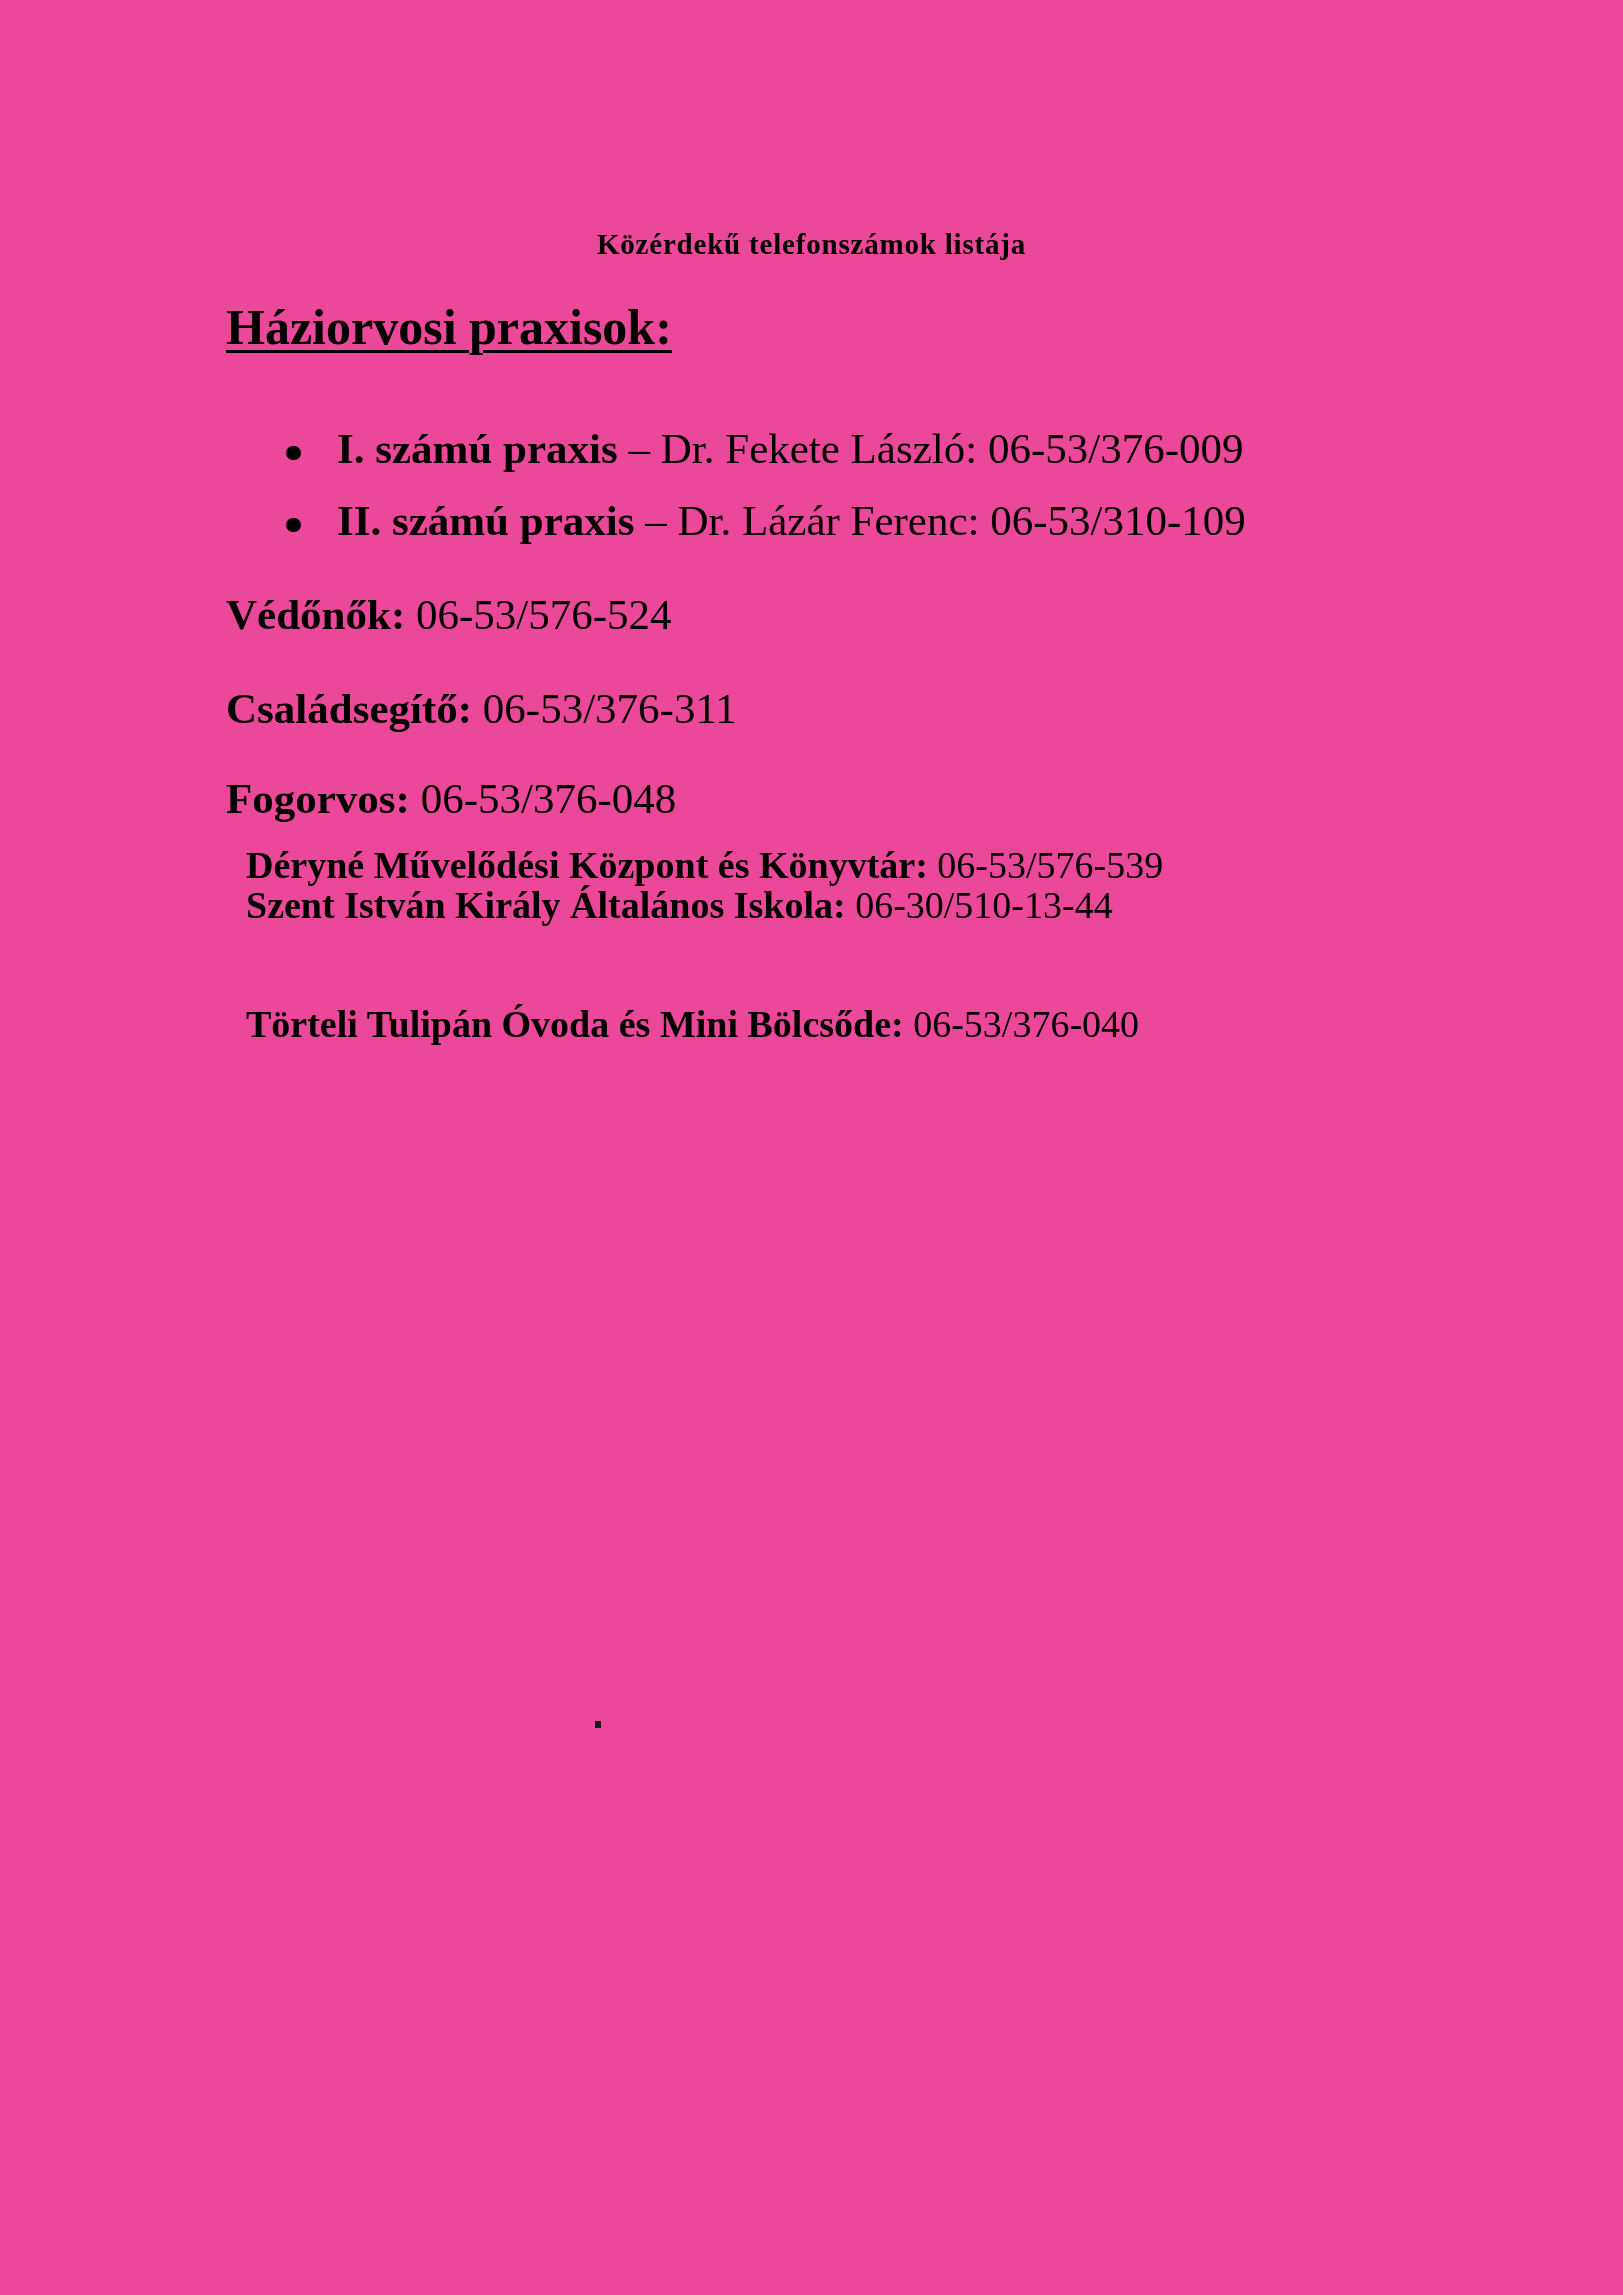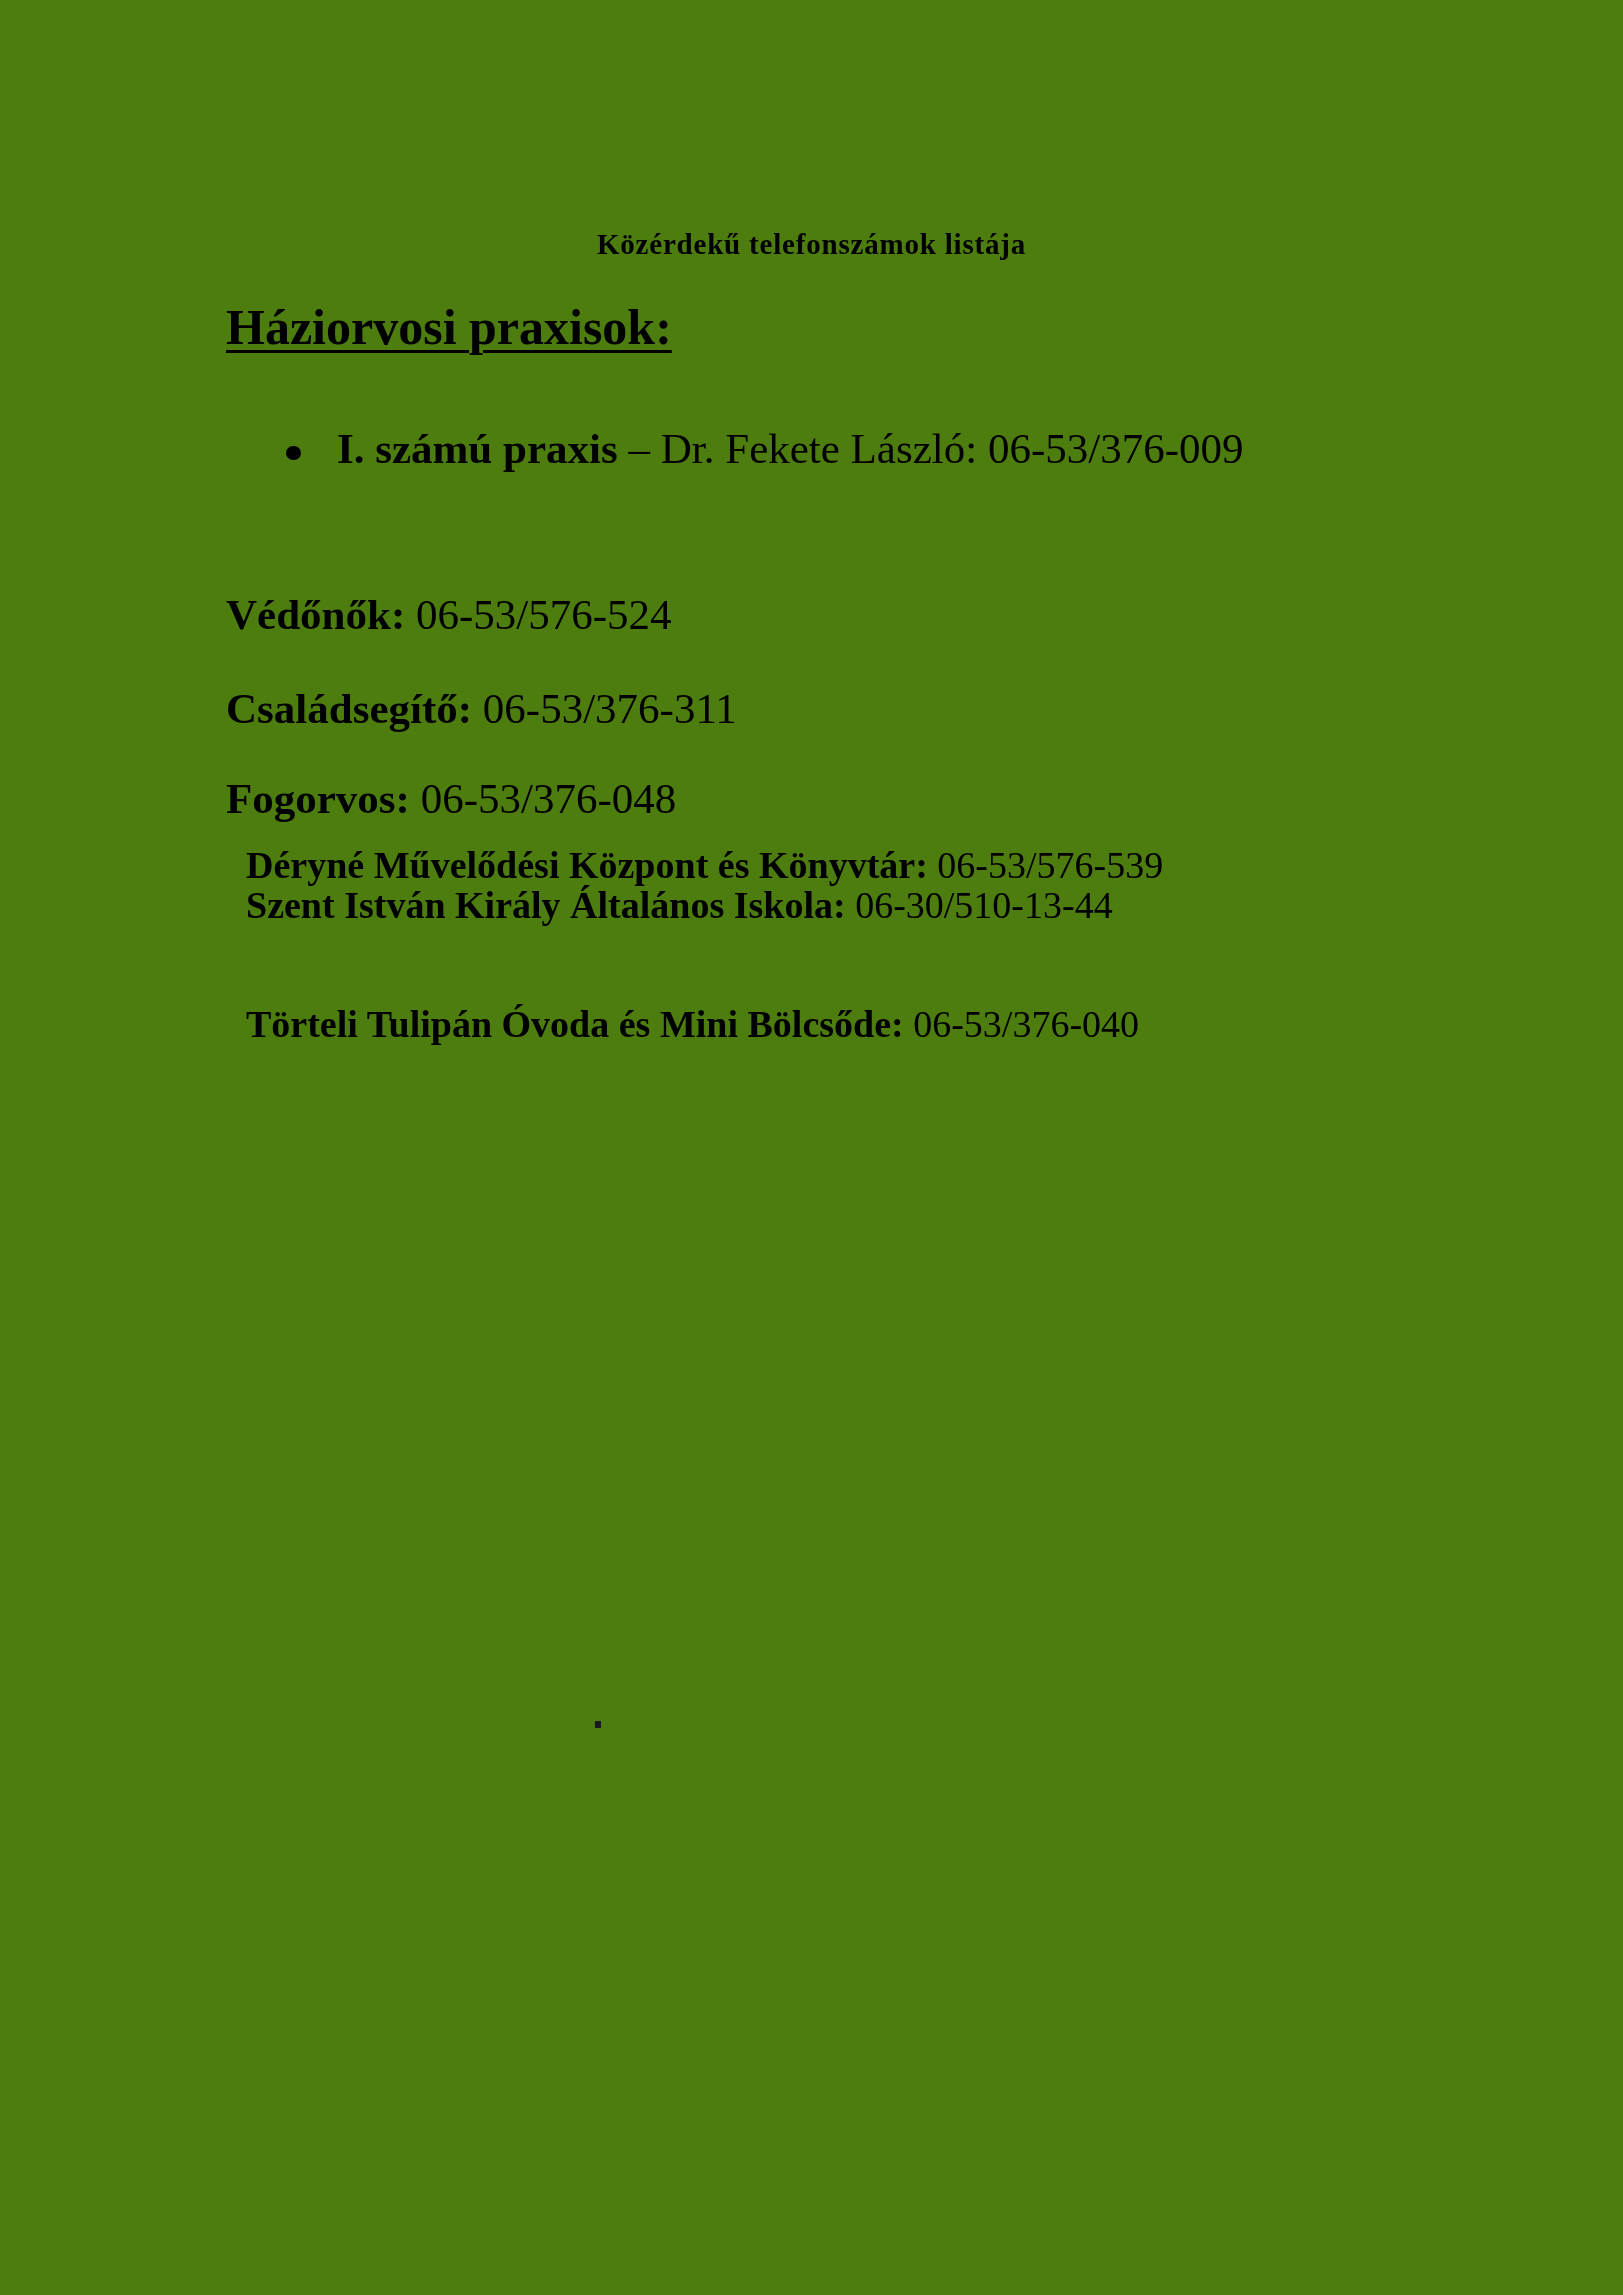--- a/index.html
+++ b/index.html
@@ -11,21 +11,21 @@
   body {
     font-family: "Liberation Serif", "DejaVu Serif", serif;
     color: #000000;
     -webkit-font-smoothing: antialiased;
   }
 
   .page {
     position: relative;
     width: 1623px;
     height: 2295px;
-    background: #4d7c0f;
+    background: #ec4899;
     overflow: hidden;
   }
 
   
   .doc-title {
     position: absolute;
     left: 0;
     top: 230px;
     width: 1623px;
     text-align: center;
@@ -122,20 +122,24 @@
 
   <div class="section-heading">
     <span class="u">Háziorvosi praxisok:</span>
   </div>
 
   <ul class="bullet-list">
     <li class="bullet-item">
       <span class="bullet-dot"></span>
       <span class="lbl">I. számú praxis</span><span class="val"> – Dr. Fekete László: 06-53/376-009</span>
     </li>
+    <li class="bullet-item">
+      <span class="bullet-dot"></span>
+      <span class="lbl">II. számú praxis</span><span class="val"> – Dr. Lázár Ferenc: 06-53/310-109</span>
+    </li>
   </ul>
 
   <div class="entry size-lg e0">
     <span class="lbl">Védőnők:</span><span class="val"> 06-53/576-524</span>
   </div>
 
   <div class="entry size-lg e1">
     <span class="lbl">Családsegítő:</span><span class="val"> 06-53/376-311</span>
   </div>
 

